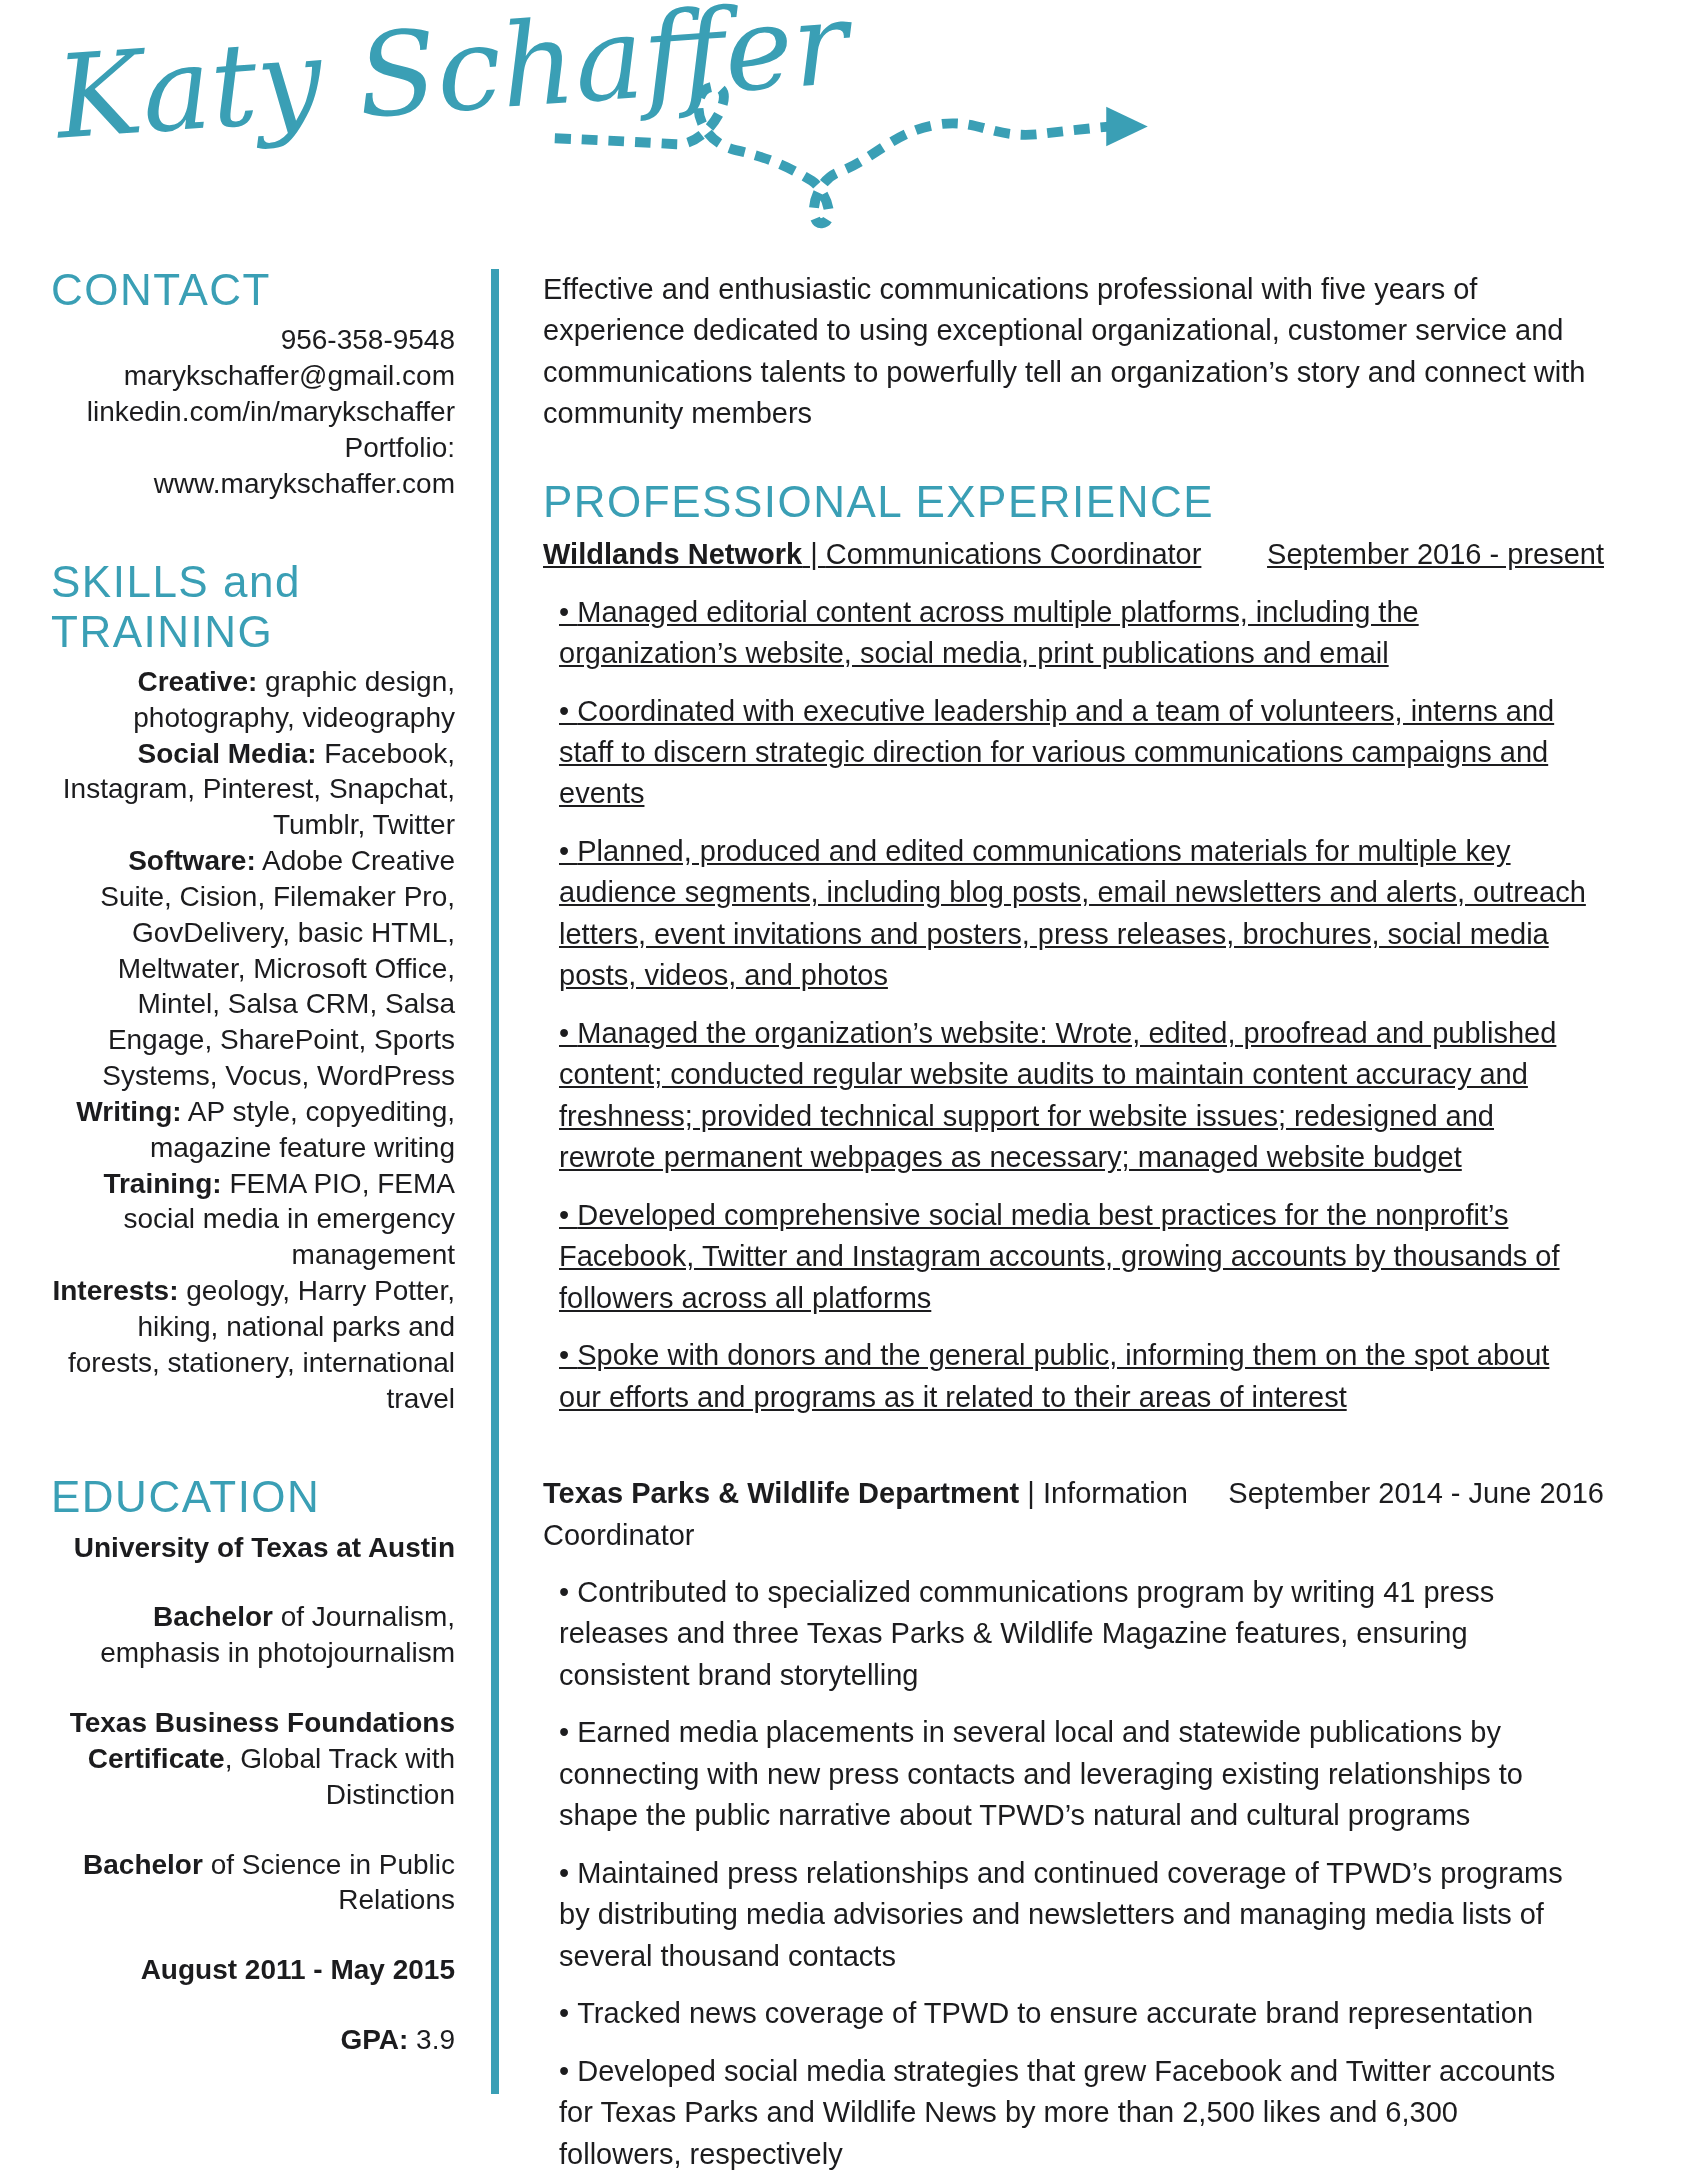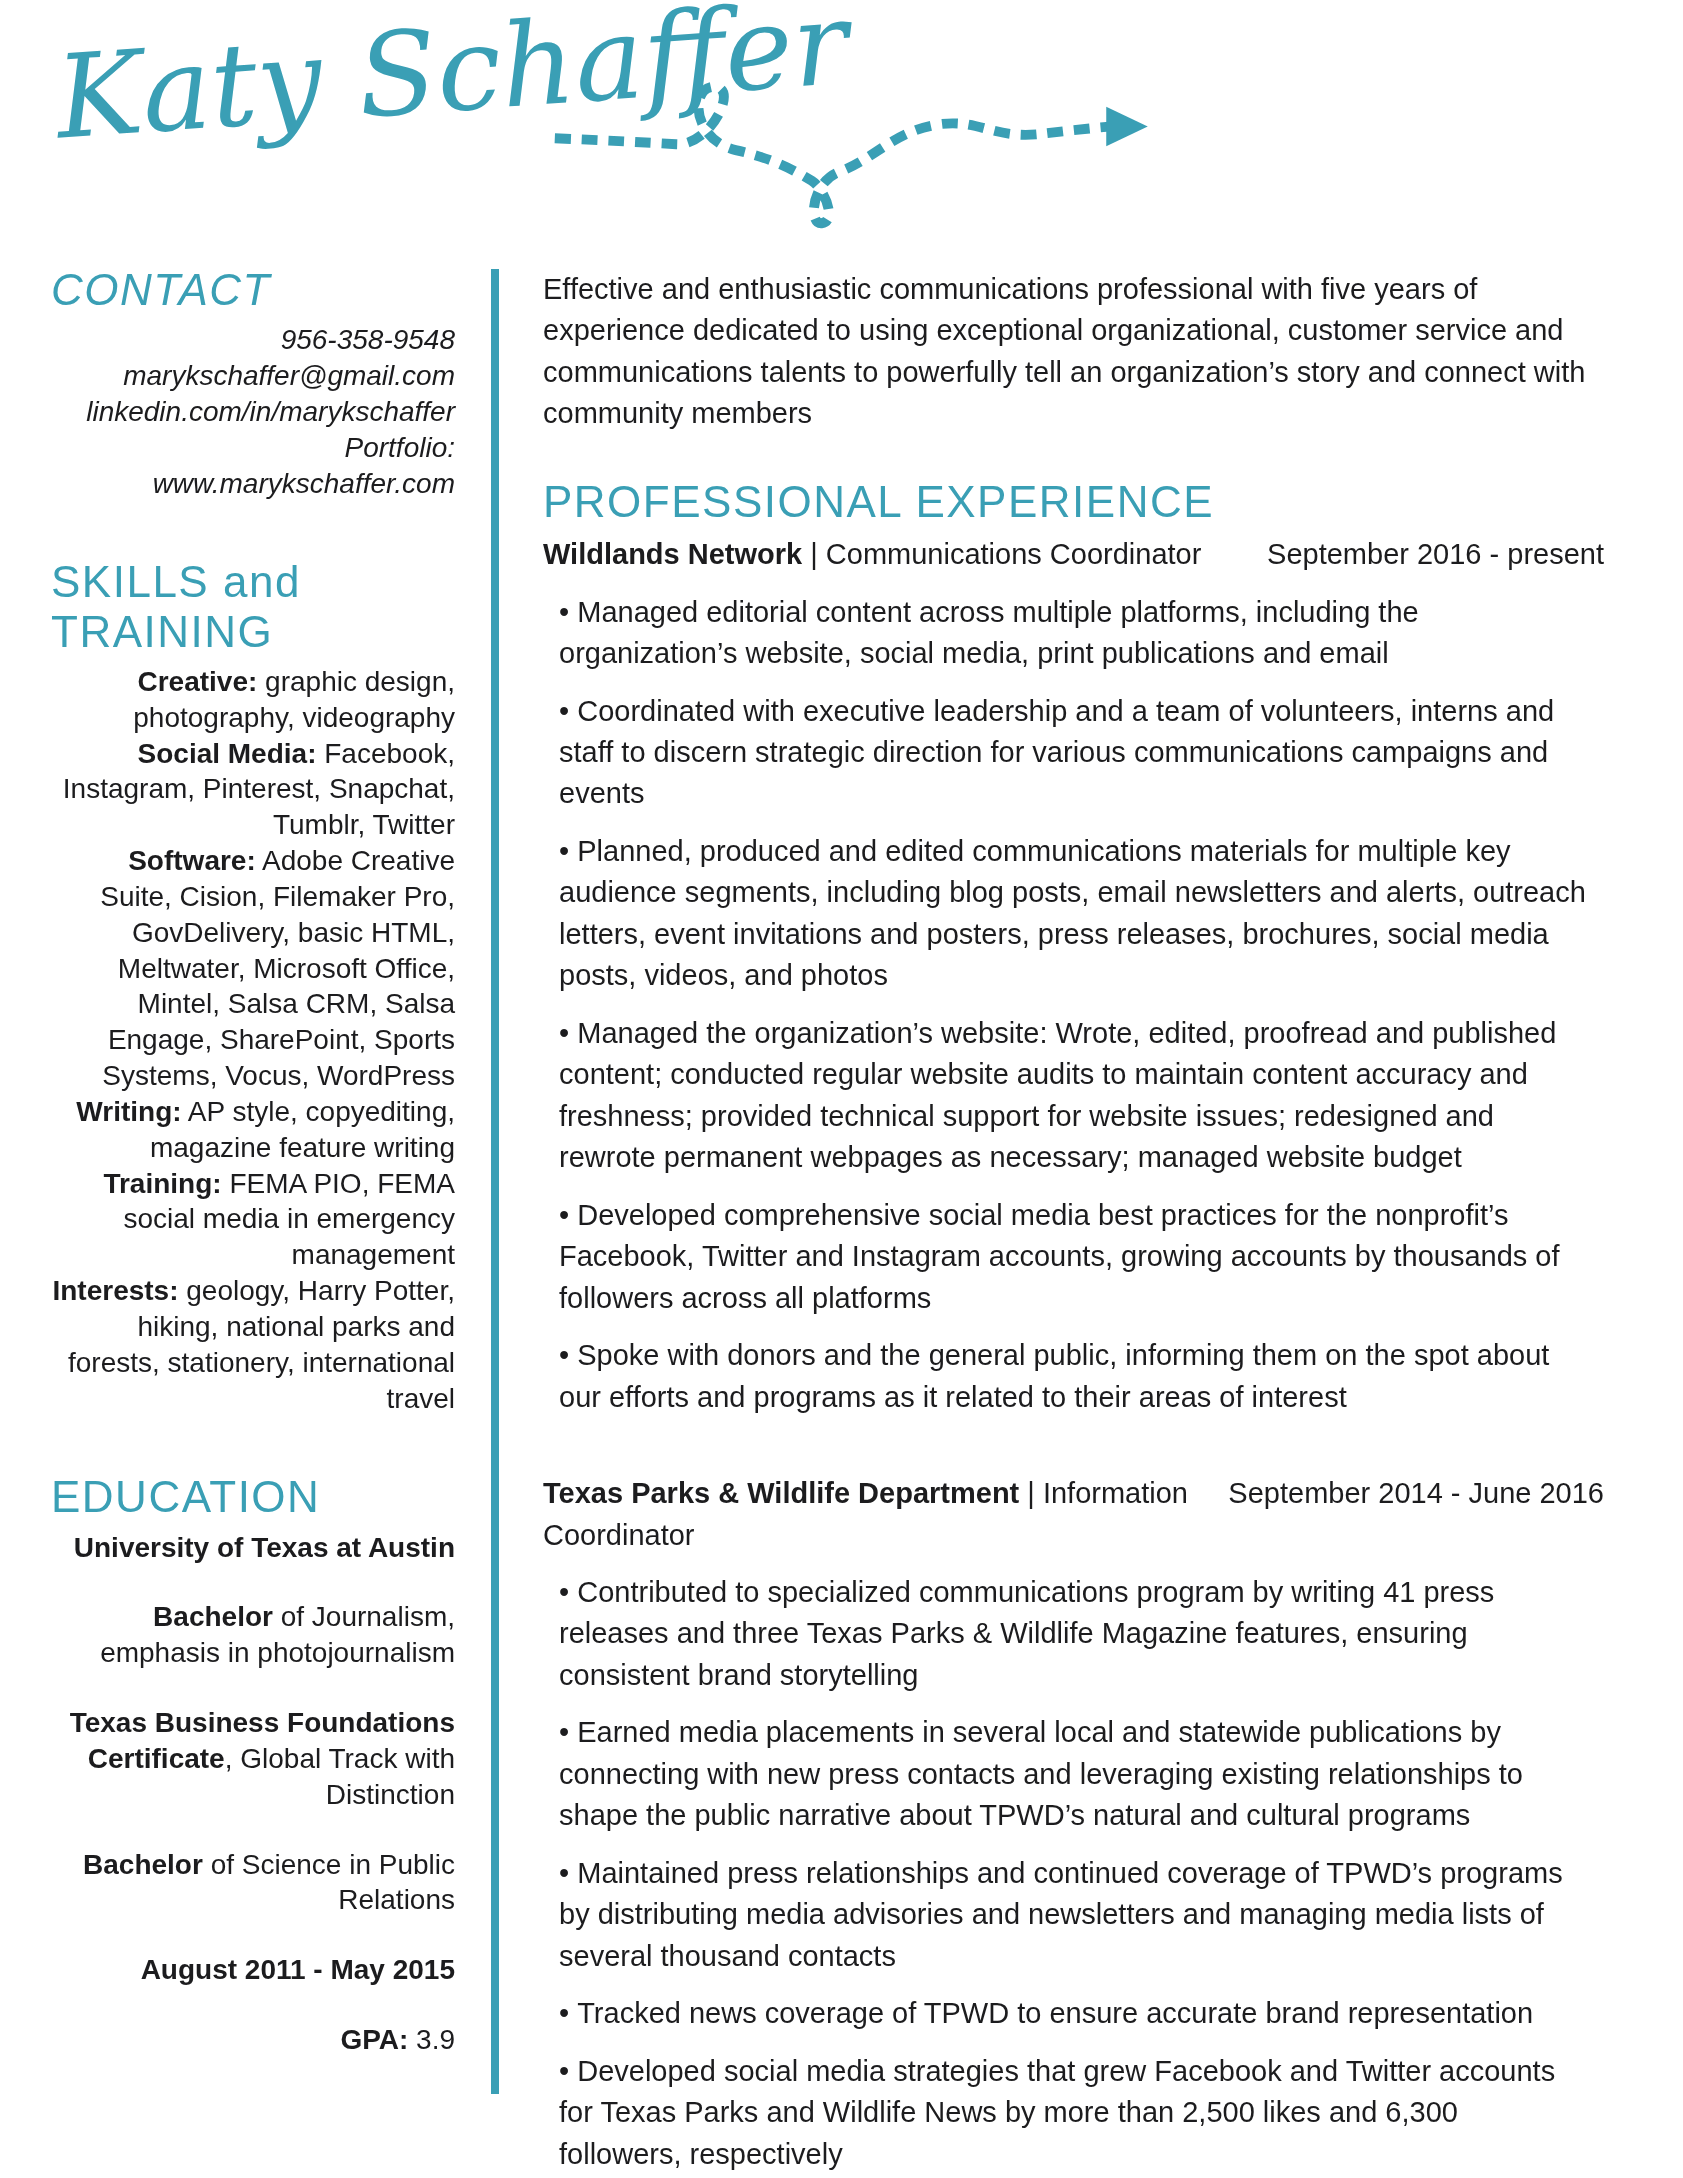--- a/index.html
+++ b/index.html
@@ -34,34 +34,34 @@
     position:absolute; left:543px; top:265px; width:1061px;
     font-size:29px; line-height:1.43; text-align:left;
   }
 
   .heading {
     color:var(--accent); font-size:44px; font-weight:400;
     letter-spacing:1.5px; line-height:1.12; text-align:left;
     margin:0 0 8px 0;
   }
   .section { margin-top:56px; }
-  .section:first-child { margin-top:0;font-style:italic; }
+  .section:first-child { margin-top:0; }
 
   b, strong, .bold { font-weight:700; }
 
   
   .contact-line { }
   .edu-entry { margin-top:34px; }
   .edu-entry:first-of-type { margin-top:0; }
 
   
   .summary-text { margin:4px 0 0 0; }
   .exp-heading { margin-top:42px; }
   .job { margin-top:55px; }
-  .job.first { margin-top:4px; }
+  .job.first { margin-top:4px;text-decoration:underline; }
   .job-head { display:flex; align-items:baseline; }
   .job-title { flex:1 1 auto; }
   .job-date { flex:0 0 auto; margin-left:24px; white-space:nowrap; }
   .pipe { font-weight:300; }
   .bullet { margin:16px; }
   .bullet::before { content:"\2022\00a0"; }
 </style>
 </head>
 <body>
 

